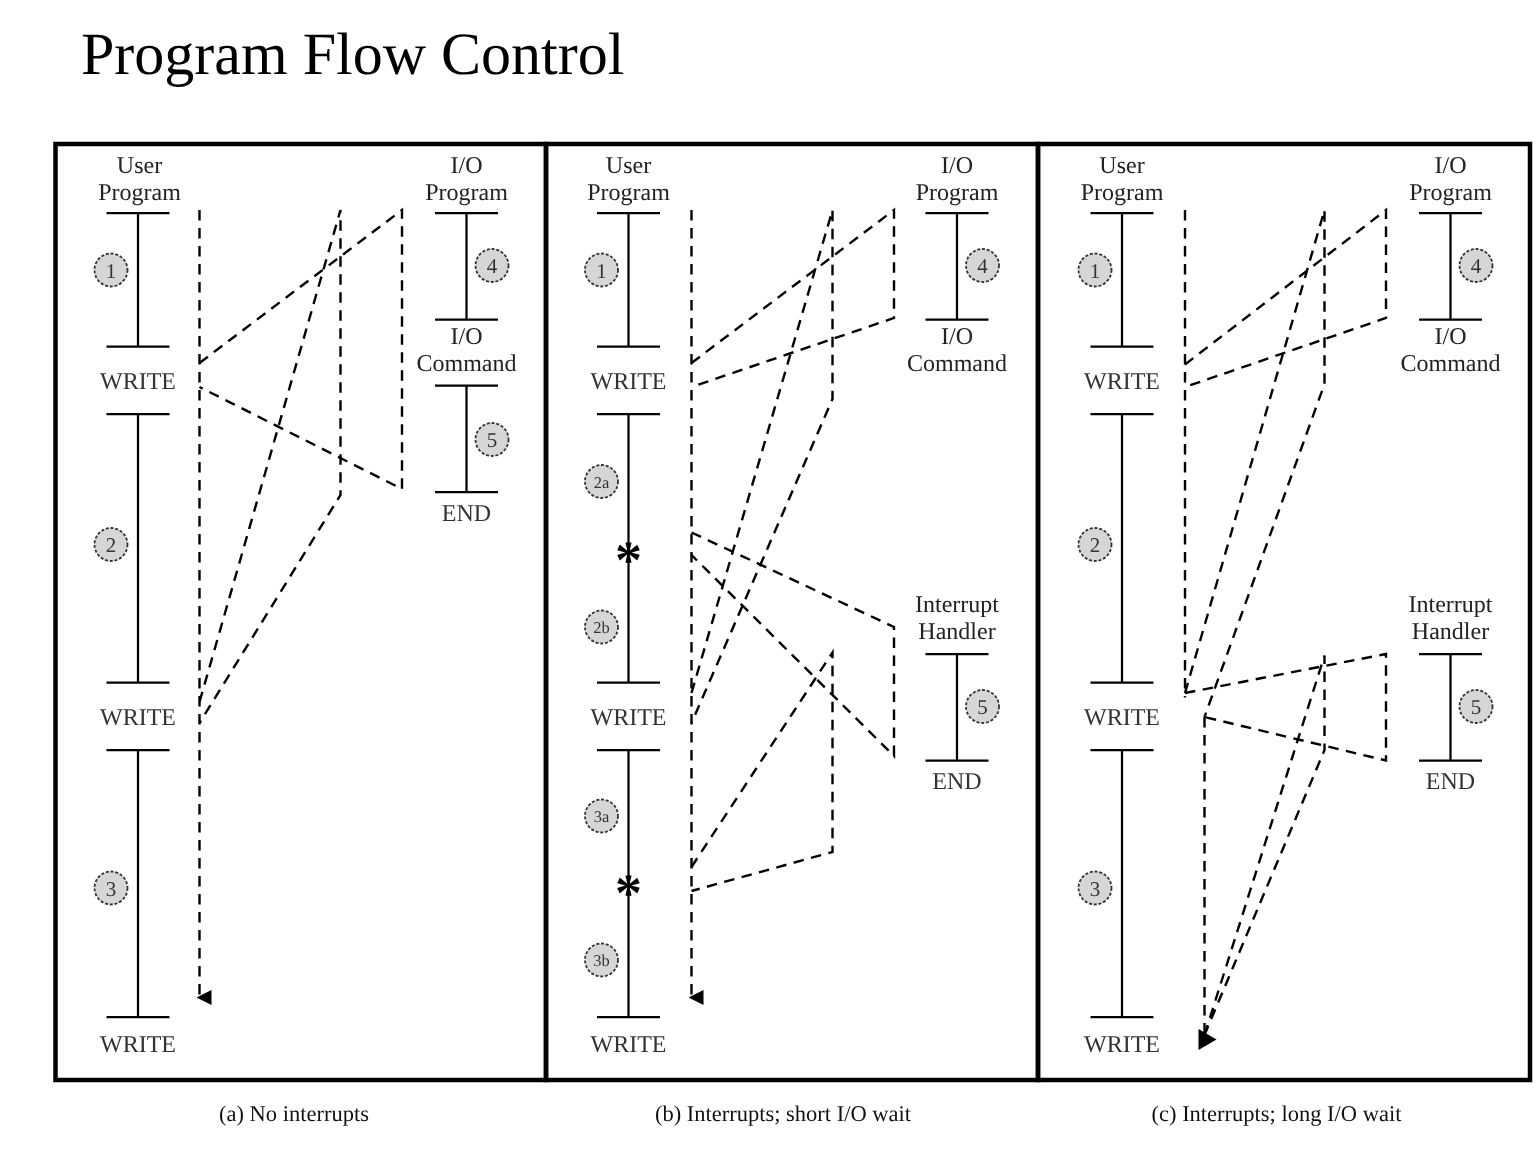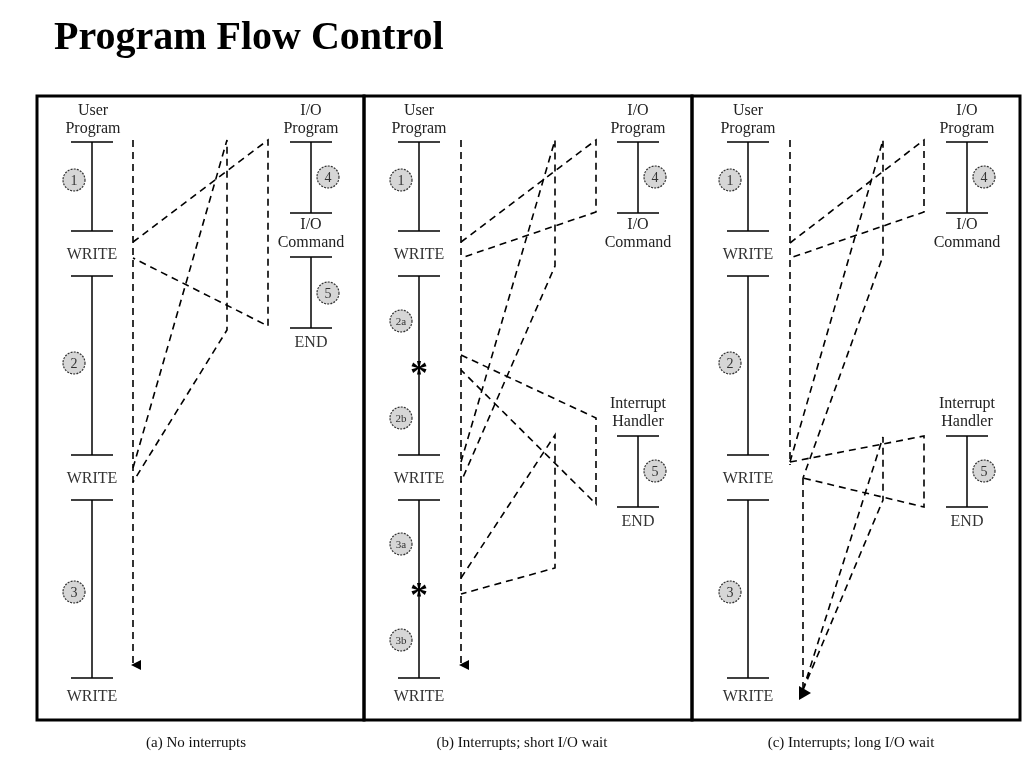--- a/index.html
+++ b/index.html
@@ -1,18 +1,18 @@
 <!DOCTYPE html>
 <html><head>
 <meta charset="utf-8">
 <style>
   html, body { margin:0; padding:0; background:#ffffff; }
   body { width:1024px; height:768px; position:relative; overflow:hidden;
          font-family:"Liberation Serif", "DejaVu Serif", serif; color:#000; }
-  .title { position:absolute; left:54px; top:10px; font-size:40px; font-weight:bold;
+  .title { position:absolute; left:54px; top:10px; font-size:40px; font-weight:normal;
            letter-spacing:0px; line-height:52px; margin:0; }
   #diagram { position:absolute; left:0; top:0; }
   svg text { font-family:"Liberation Serif", "DejaVu Serif", serif; fill:#222; }
   .lbl { font-size:16px; }
   .lbl-dark { font-size:16px; fill:#333; }
   .cap { font-size:15px; fill:#111; }
   .num { font-size:14px; fill:#333; }
   .numsm { font-size:11px; fill:#333; }
   .solid { stroke:#000; stroke-width:1.5; fill:none; }
   .dash { stroke:#000; stroke-width:1.6; fill:none; stroke-dasharray:7 5; }

